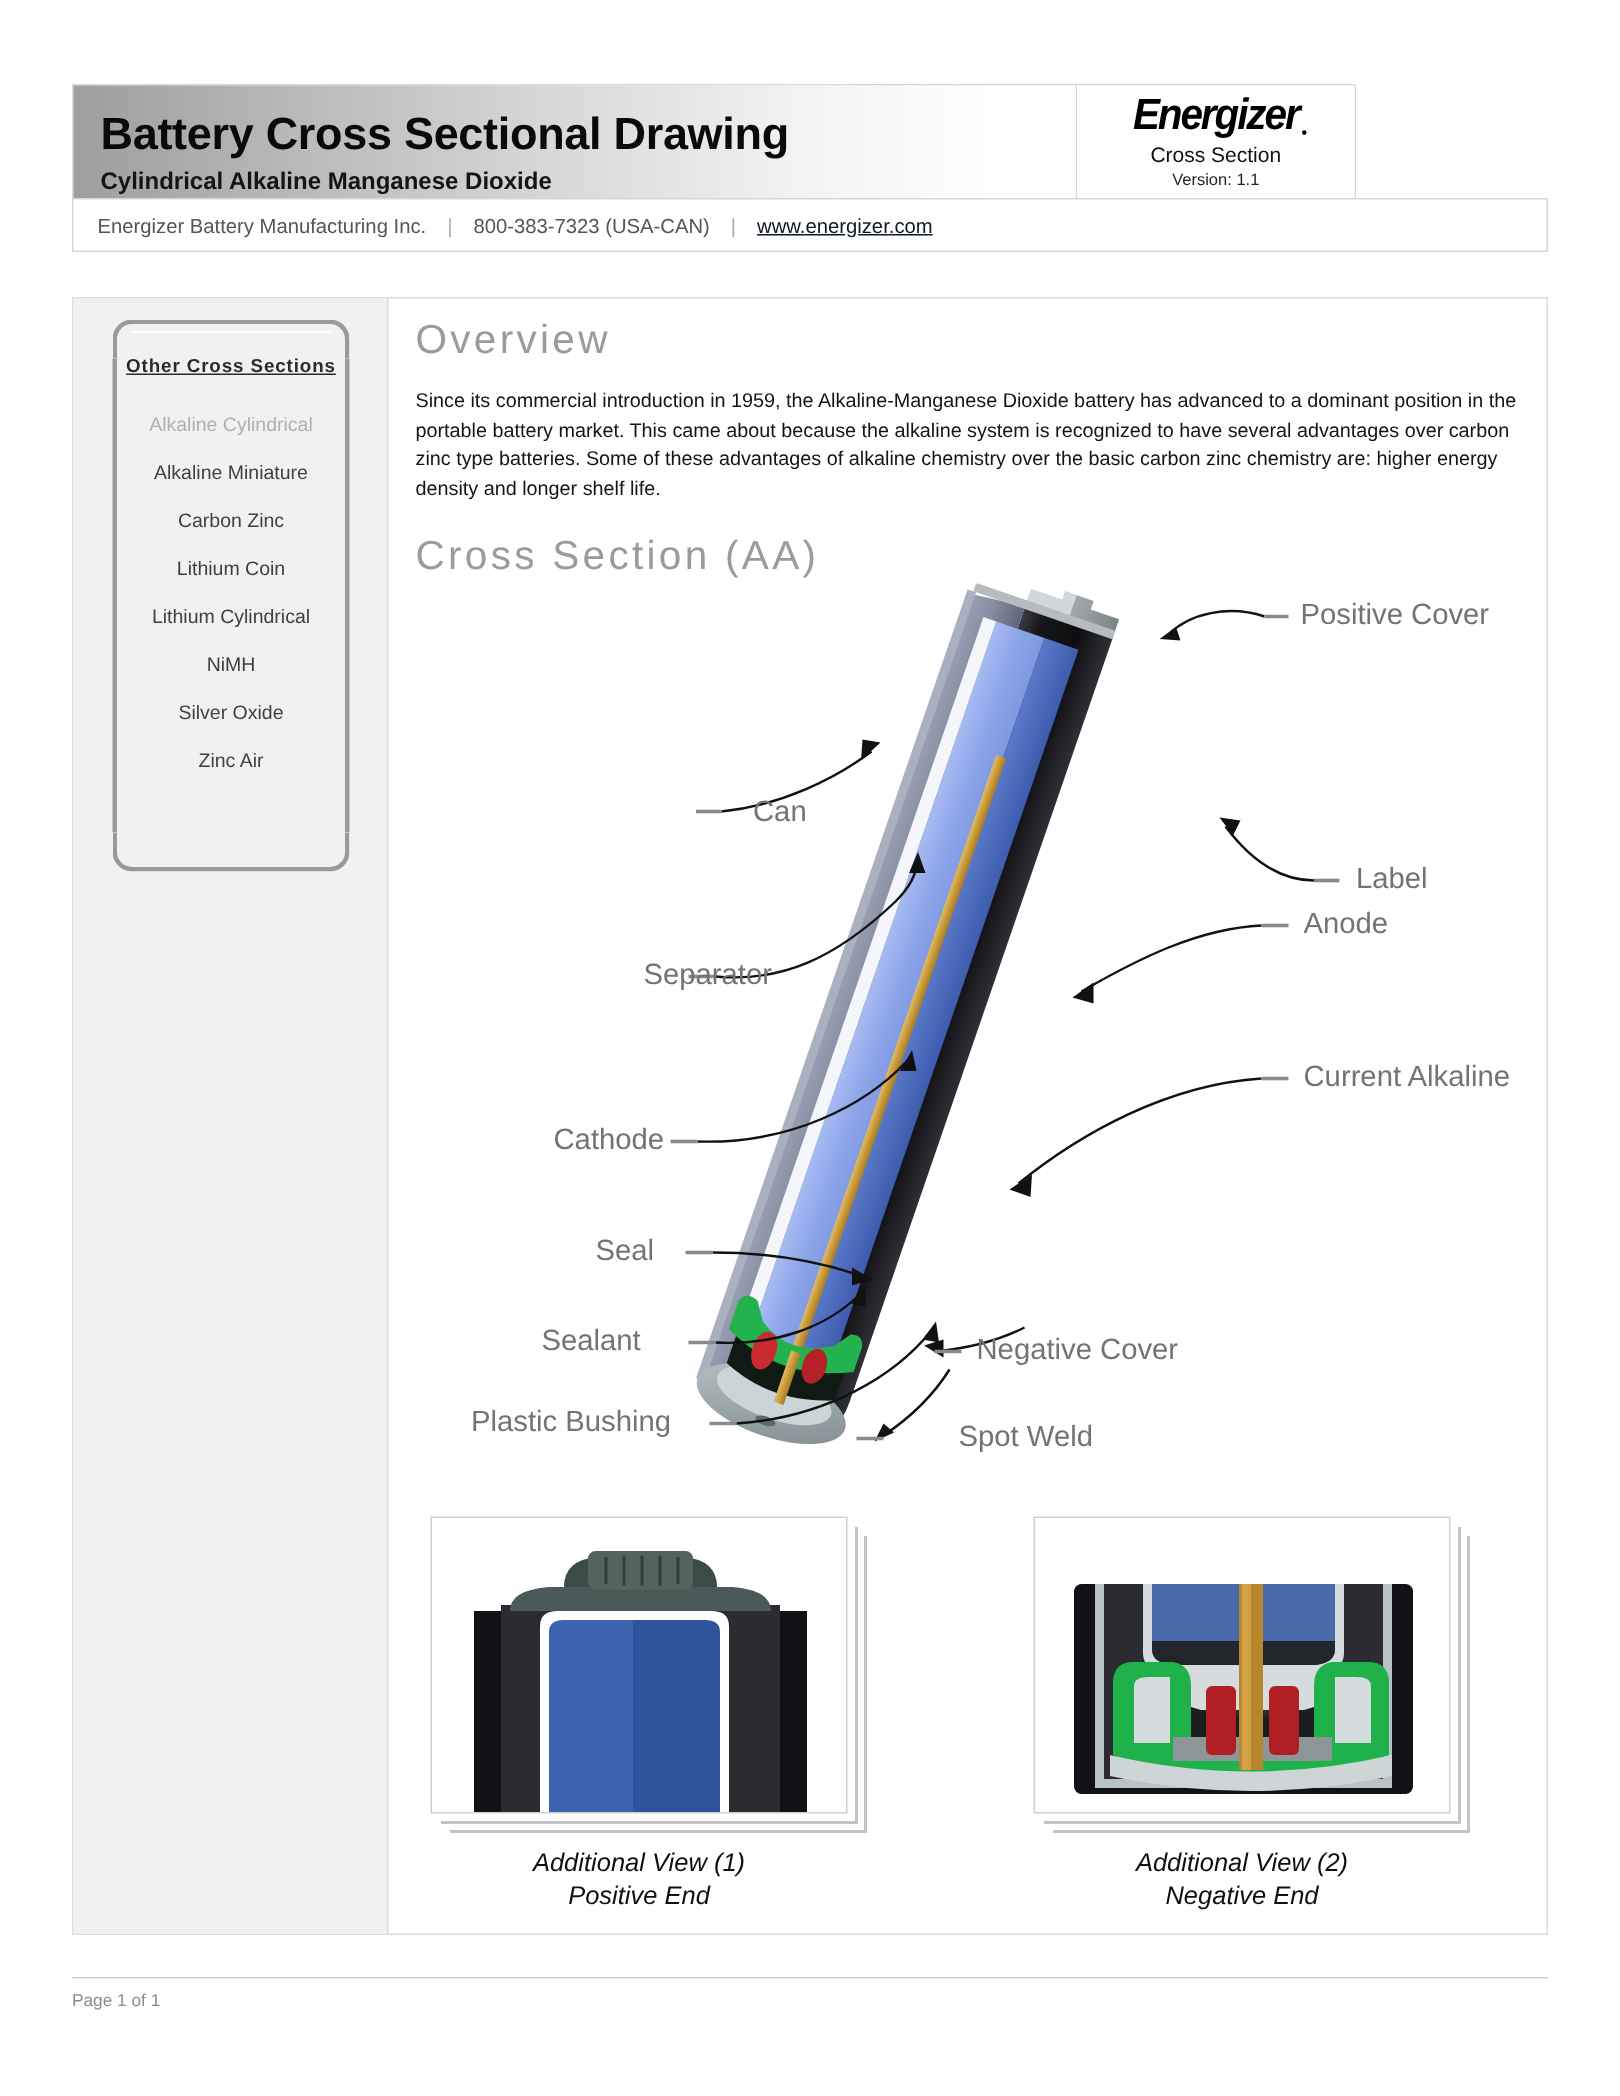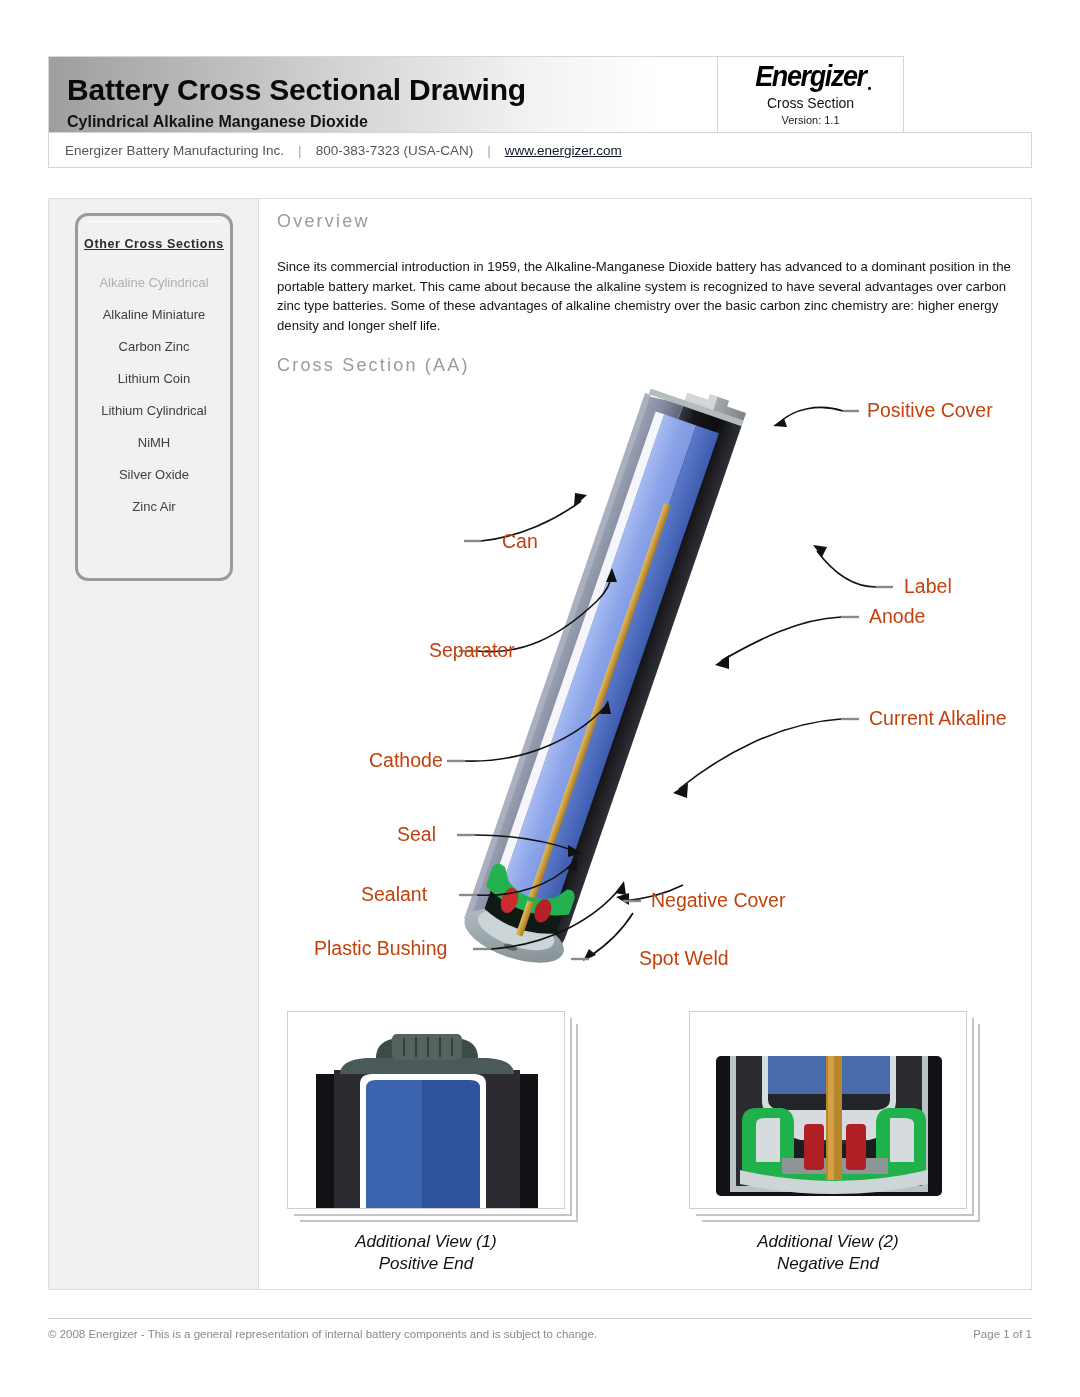--- a/index.html
+++ b/index.html
@@ -218,21 +218,21 @@
     color: #b0b0b0;
   }
 
   
   .content-col {
     flex: 1;
     position: relative;
     padding: 0;
   }
   .sec-heading {
-    font-size: 18px;
+    font-size: 27px;
     color: #9b9b9b;
     letter-spacing: 2.2px;
     font-weight: normal;
   }
   .overview-heading {
     position: absolute;
     left: 18px;
     top: 12px;
   }
   .overview-body {
@@ -257,21 +257,21 @@
     left: 0;
     top: 190px;
     width: 772px;
     height: 610px;
   }
   .diagram svg { display: block; }
 
   .calloutlbl {
     position: absolute;
     font-size: 19.5px;
-    color: #c2410c;
+    color: #737373;
     white-space: nowrap;
   }
 
   
   .thumbs {
     position: absolute;
     left: 0;
     top: 812px;
     width: 772px;
     height: 270px;
@@ -585,17 +585,16 @@
             <span>Additional View (2)</span>
             <span class="l2">Negative End</span>
           </div>
         </div>
 
       </div>
     </div>
   </div>
 
   <div class="footer">
-    <span>© 2008 Energizer - This is a general representation of internal battery components and is subject to change.</span>
     <span>Page 1 of 1</span>
   </div>
 
 </div>
 
 </body></html>

